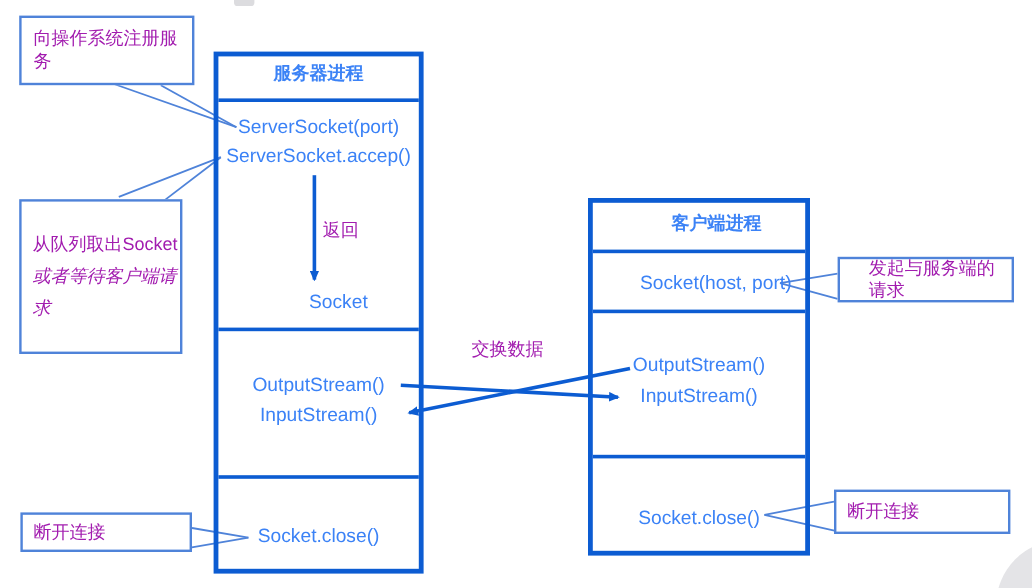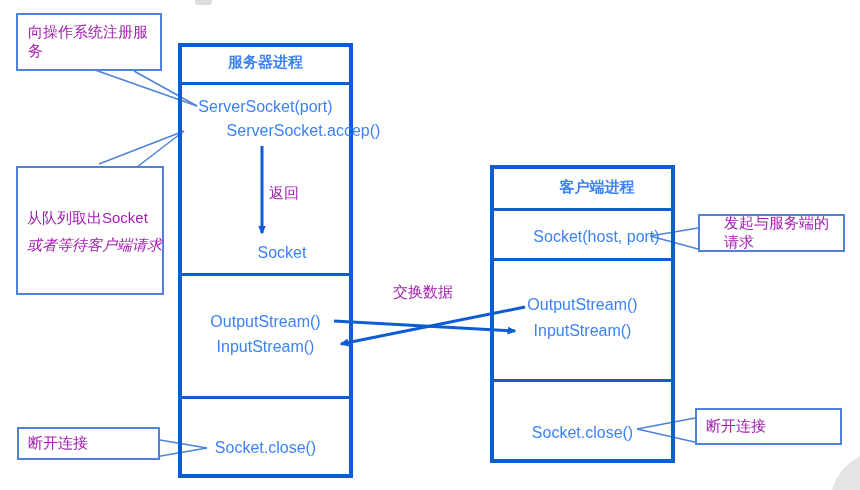--- a/index.html
+++ b/index.html
@@ -70,40 +70,40 @@
   </div>
 
   <div class="proc-box" style="left:490px;top:165px;width:185px;height:298px;">
     <div class="hline" style="top:39px;"></div>
     <div class="hline" style="top:89px;"></div>
     <div class="hline" style="top:210px;"></div>
   </div>
 
   <div class="txt box-title center" style="left:178px;top:52px;width:175px;">服务器进程</div>
   <div class="txt code center" style="left:178px;top:97px;width:175px;">ServerSocket(port)</div>
-  <div class="txt code center" style="left:178px;top:121px;width:175px;margin-left:38px;">ServerSocket.accep()</div>
+  <div class="txt code center" style="left:178px;top:121px;width:175px;">ServerSocket.accep()</div>
   <div class="txt cn" style="left:269px;top:183px;">返回</div>
   <div class="txt code center" style="left:178px;top:243px;width:208px;">Socket</div>
   <div class="txt code center" style="left:178px;top:312px;width:175px;">OutputStream()</div>
   <div class="txt code center" style="left:178px;top:337px;width:175px;">InputStream()</div>
   <div class="txt code center" style="left:178px;top:438px;width:175px;">Socket.close()</div>
 
   <div class="txt box-title center" style="left:490px;top:177px;width:214px;">客户端进程</div>
   <div class="txt code center" style="left:490px;top:227px;width:185px;padding-left:28px;">Socket(host, port)</div>
   <div class="txt code center" style="left:490px;top:295px;width:185px;">OutputStream()</div>
   <div class="txt code center" style="left:490px;top:321px;width:185px;">InputStream()</div>
   <div class="txt code center" style="left:490px;top:423px;width:185px;">Socket.close()</div>
 
   <div class="txt cn center" style="left:373px;top:282px;width:100px;">交换数据</div>
 
   <div class="callout" style="left:16px;top:13px;width:146px;height:58px;padding-left:10px;">
     <span class="cn">向操作系统注册服务</span>
   </div>
 
-  <div class="callout" style="left:16px;top:166px;width:148px;height:129px;padding-left:9px;">
+  <div class="callout" style="left:16px;top:166px;width:136px;height:129px;padding-left:9px;">
     <span class="cn" style="line-height:27px;">从队列取出Socket</span>
     <span class="cn" style="line-height:27px;font-style:italic;">或者等待客户端请求</span>
   </div>
 
   <div class="callout" style="left:17px;top:427px;width:143px;height:33px;padding-left:9px;">
     <span class="cn">断开连接</span>
   </div>
 
   <div class="callout" style="left:698px;top:214px;width:147px;height:38px;padding-left:24px;">
     <span class="cn">发起与服务端的请求</span>

